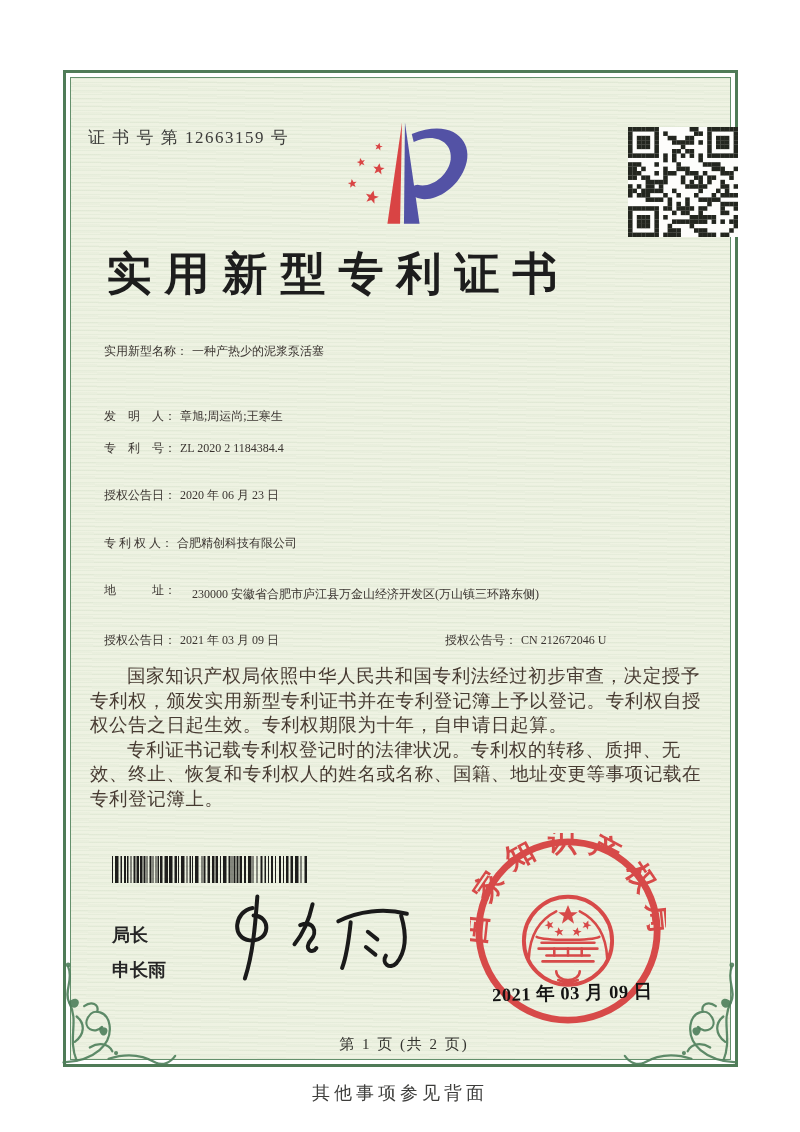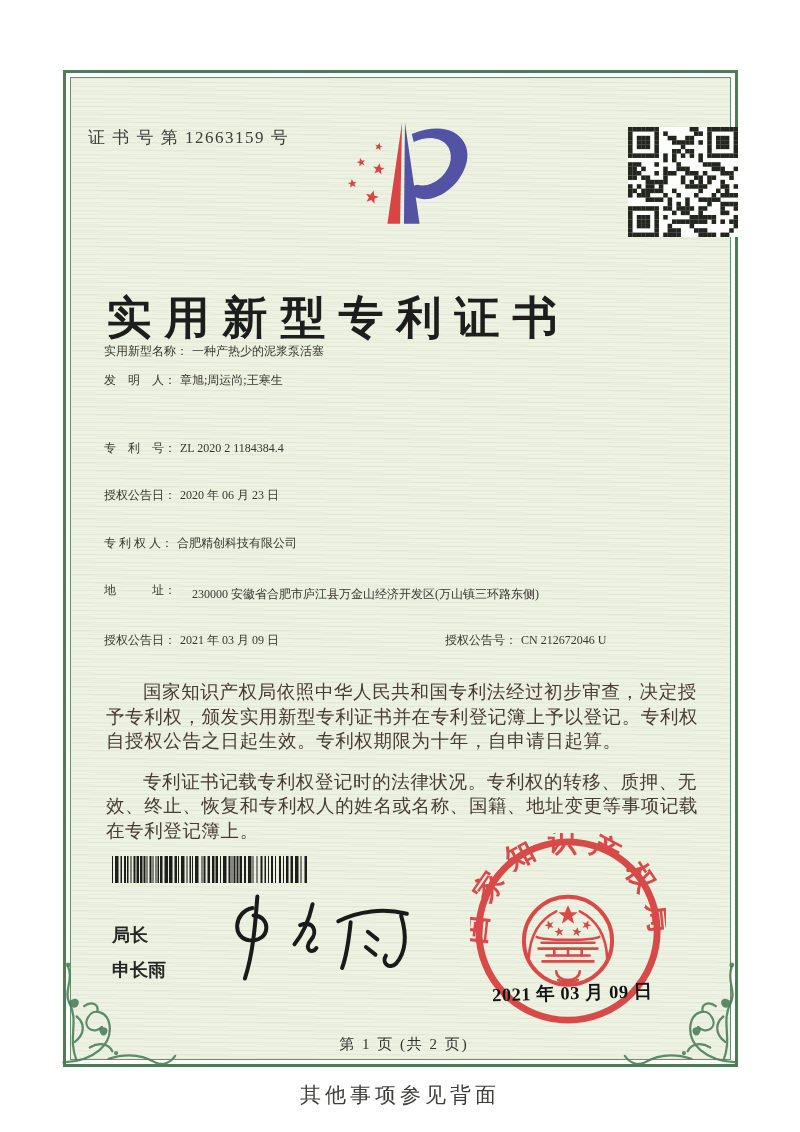--- a/index.html
+++ b/index.html
@@ -11,38 +11,38 @@
          border:3px solid #4f7b57;background:#fff;box-sizing:border-box;}
   .frame-inner{position:absolute;inset:4px;border:1px solid #64906c;
          background:
            repeating-linear-gradient(0deg, rgba(120,160,115,0.07) 0 1px, rgba(255,255,255,0) 1px 4px),
            repeating-linear-gradient(2deg, rgba(150,180,140,0.05) 0 2px, rgba(255,255,255,0) 2px 7px),
            #eef2e2;}
   .cert-no{position:absolute;left:88px;top:126px;font-size:17px;color:#3c3c3a;letter-spacing:1.5px;}
   .logo{position:absolute;left:330px;top:114px;width:146px;height:120px;}
   .qr{position:absolute;left:628px;top:127px;width:110px;height:110px;}
   .title{position:absolute;left:0;top:244px;width:664px;text-align:center;
-         font-size:45px;font-weight:600;color:#1d1d1d;letter-spacing:13px;padding-left:13px;box-sizing:border-box;margin-top:44px;}
+         font-size:45px;font-weight:600;color:#1d1d1d;letter-spacing:13px;padding-left:13px;box-sizing:border-box;}
   .fields{position:absolute;left:104px;top:0;width:640px;}
   .row{position:absolute;left:0;font-size:12px;color:#3a3430;white-space:nowrap;}
   .row .val{margin-left:4px;}
   .row.addr .val{white-space:normal;display:inline-block;width:512px;vertical-align:top;line-height:25px;margin-left:16px;}
   .grant-no{position:absolute;left:341px;top:0;}
   .paras{position:absolute;left:90px;top:664px;width:626px;}
-  .paras p{margin:16px;text-indent:2em;font-size:18.5px;line-height:24.6px;color:#473b32;letter-spacing:0.6px;}
+  .paras p{margin:0;text-indent:2em;font-size:18.5px;line-height:24.6px;color:#473b32;letter-spacing:0.6px;}
   .barcode{position:absolute;left:110px;top:856px;width:200px;height:27px;}
   .signer{position:absolute;left:112px;top:918px;font-family:"Liberation Sans","DejaVu Sans",sans-serif;
           font-weight:700;font-size:18px;color:#262626;line-height:35px;}
   .signature{position:absolute;left:224px;top:892px;width:200px;height:92px;}
   .seal{position:absolute;left:470px;top:833px;width:196px;height:196px;opacity:0.93;}
   .seal-date{position:absolute;left:492px;top:980px;width:170px;font-size:18.5px;font-weight:600;
              color:#141414;letter-spacing:0.5px;transform:rotate(-1.5deg);}
   .page-info{position:absolute;left:4px;top:1035px;width:800px;text-align:center;font-size:15px;
              color:#33332f;letter-spacing:2px;}
-  .back-note{position:absolute;left:0;top:1081px;width:800px;text-align:center;font-size:21px;
+  .back-note{position:absolute;left:0;top:1081px;width:800px;text-align:center;font-size:18px;
              color:#3d3d3b;letter-spacing:4px;}
   .flourish{position:absolute;width:122px;height:122px;}
   .flourish.bl{left:56px;top:948px;}
   .flourish.br{left:622px;top:948px;transform:scaleX(-1);}
 </style>
 </head>
 <body>
 
 <div class="page">
 
@@ -399,21 +399,21 @@
         <rect x="96.8" y="105.6" width="4.550000000000001" height="4.550000000000001"></rect>
       </g>
   </svg>
 
   <div class="title">实用新型专利证书</div>
 
   <div class="fields">
     <div class="row" style="top:343px">
       <span class="lab">实用新型名称：</span><span class="val">一种产热少的泥浆泵活塞</span>
     </div>
-    <div class="row" style="top:372px">
+    <div class="row" style="top:408px">
       <span class="lab">发　明　人：</span><span class="val">章旭;周运尚;王寒生</span>
     </div>
     <div class="row" style="top:440px">
       <span class="lab">专　利　号：</span><span class="val">ZL 2020 2 1184384.4</span>
     </div>
     <div class="row" style="top:487px">
       <span class="lab">授权公告日：</span><span class="val">2020 年 06 月 23 日</span>
     </div>
     <div class="row" style="top:535px">
       <span class="lab">专 利 权 人：</span><span class="val">合肥精创科技有限公司</span>

